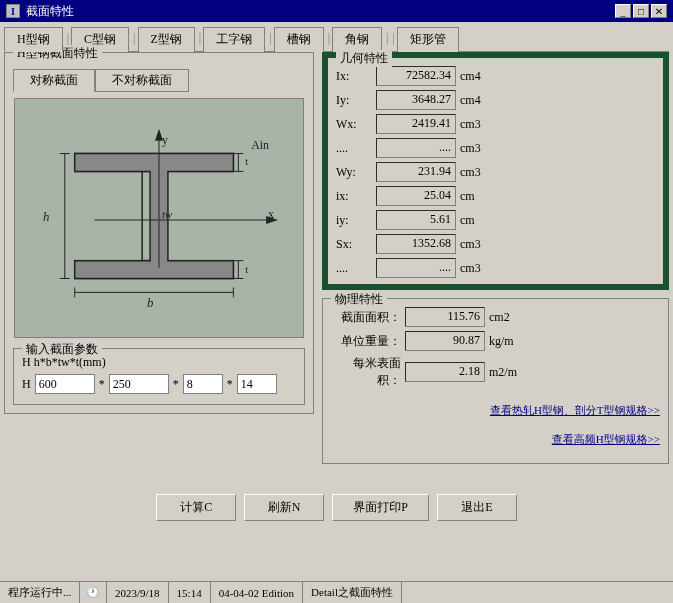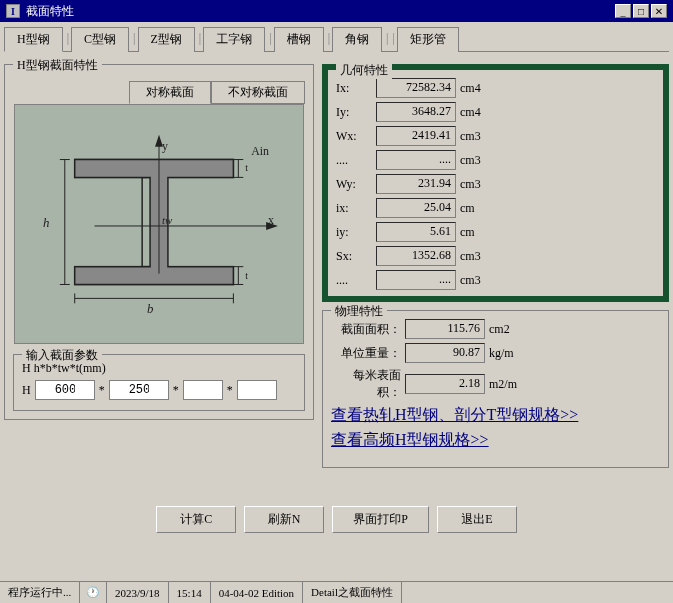--- a/index.html
+++ b/index.html
@@ -60,21 +60,21 @@
       color: #000;
     }
     .main-content {
       background: #d4d0c8;
       padding: 4px;
       height: 560px;
     }
     .tabs-row {
       display: flex;
       gap: 0;
-      margin-bottom: 12px;
+      margin-bottom: 0;
       border-bottom: 1px solid #808080;
     }
     .tab {
       padding: 3px 12px;
       background: #d4d0c8;
       border: 1px solid #808080;
       border-bottom: none;
       cursor: pointer;
       font-size: 12px;
       margin-right: 2px;
@@ -110,22 +110,21 @@
     .group-box-title {
       position: absolute;
       top: -8px;
       left: 8px;
       background: #d4d0c8;
       padding: 0 4px;
       font-size: 12px;
     }
     .sub-tabs {
       display: flex;
-      margin-bottom: 0;
-      justify-content: flex-end;
+      margin-bottom: 6px;
     }
     .sub-tab {
       padding: 2px 16px;
       border: 1px solid #808080;
       cursor: pointer;
       font-size: 12px;
       background: #d4d0c8;
     }
     .sub-tab.active {
       background: #d4d0c8;
@@ -158,23 +157,23 @@
       align-items: center;
       gap: 4px;
       margin-bottom: 4px;
       font-size: 12px;
     }
     .param-input {
       width: 60px;
       height: 20px;
       border: 1px solid #808080;
       background: white;
-      padding: 1px 19px;
-      font-size: 12px;
-      font-family: Liberation Mono, monospace;
+      padding: 1px 3px;
+      font-size: 12px;
+      font-family: Liberation Serif, serif;
     }
     .right-panel {
       flex: 1;
     }
     .geo-group {
       border: 6px solid #14532d;
       padding: 8px 8px 2px;
       position: relative;
       margin-bottom: 8px;
     }
@@ -216,26 +215,26 @@
     }
     .phys-group-title {
       position: absolute;
       top: -8px;
       left: 8px;
       background: #d4d0c8;
       padding: 0 4px;
       font-size: 12px;
     }
     .link-row {
-      margin-top: 4px;
-      font-size: 16px;
+      margin-top: 14px;
+      font-size: 11px;
       color: #000080;
       cursor: pointer;
       text-decoration: underline;
-      text-align: left;
+      text-align: right;
     }
     .button-row {
       display: flex;
       gap: 8px;
       justify-content: center;
       margin-top: 12px;
     }
     .win-btn {
       padding: 4px 20px;
       border: 1px solid;

